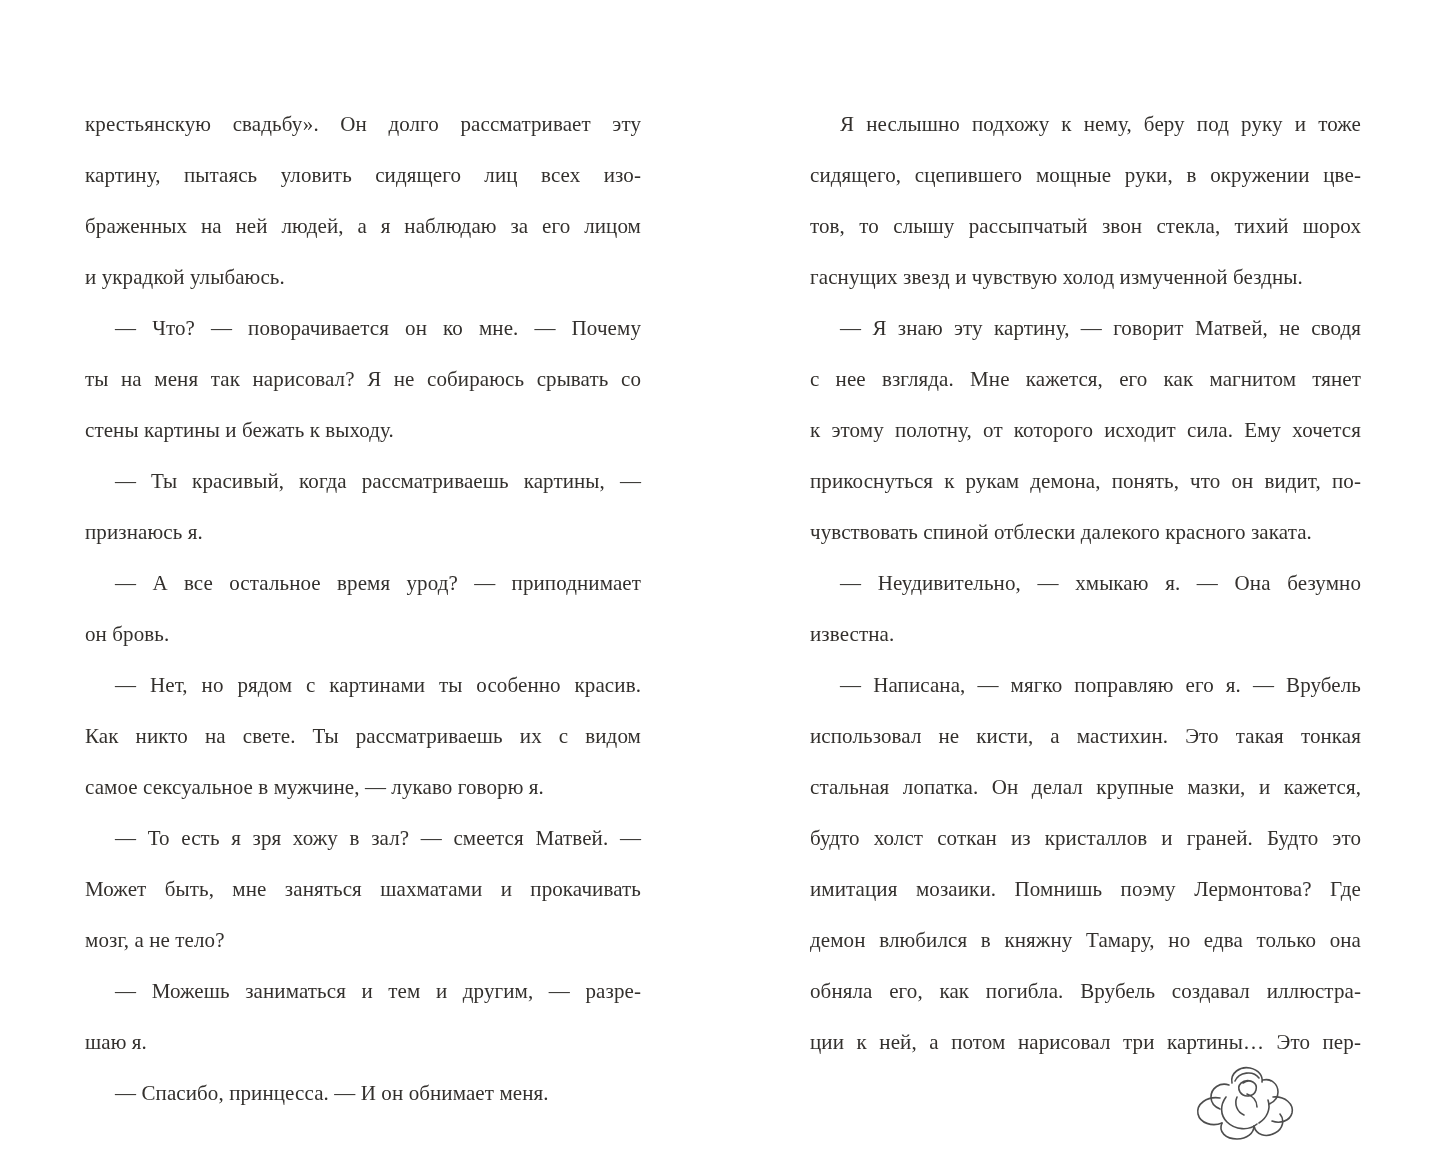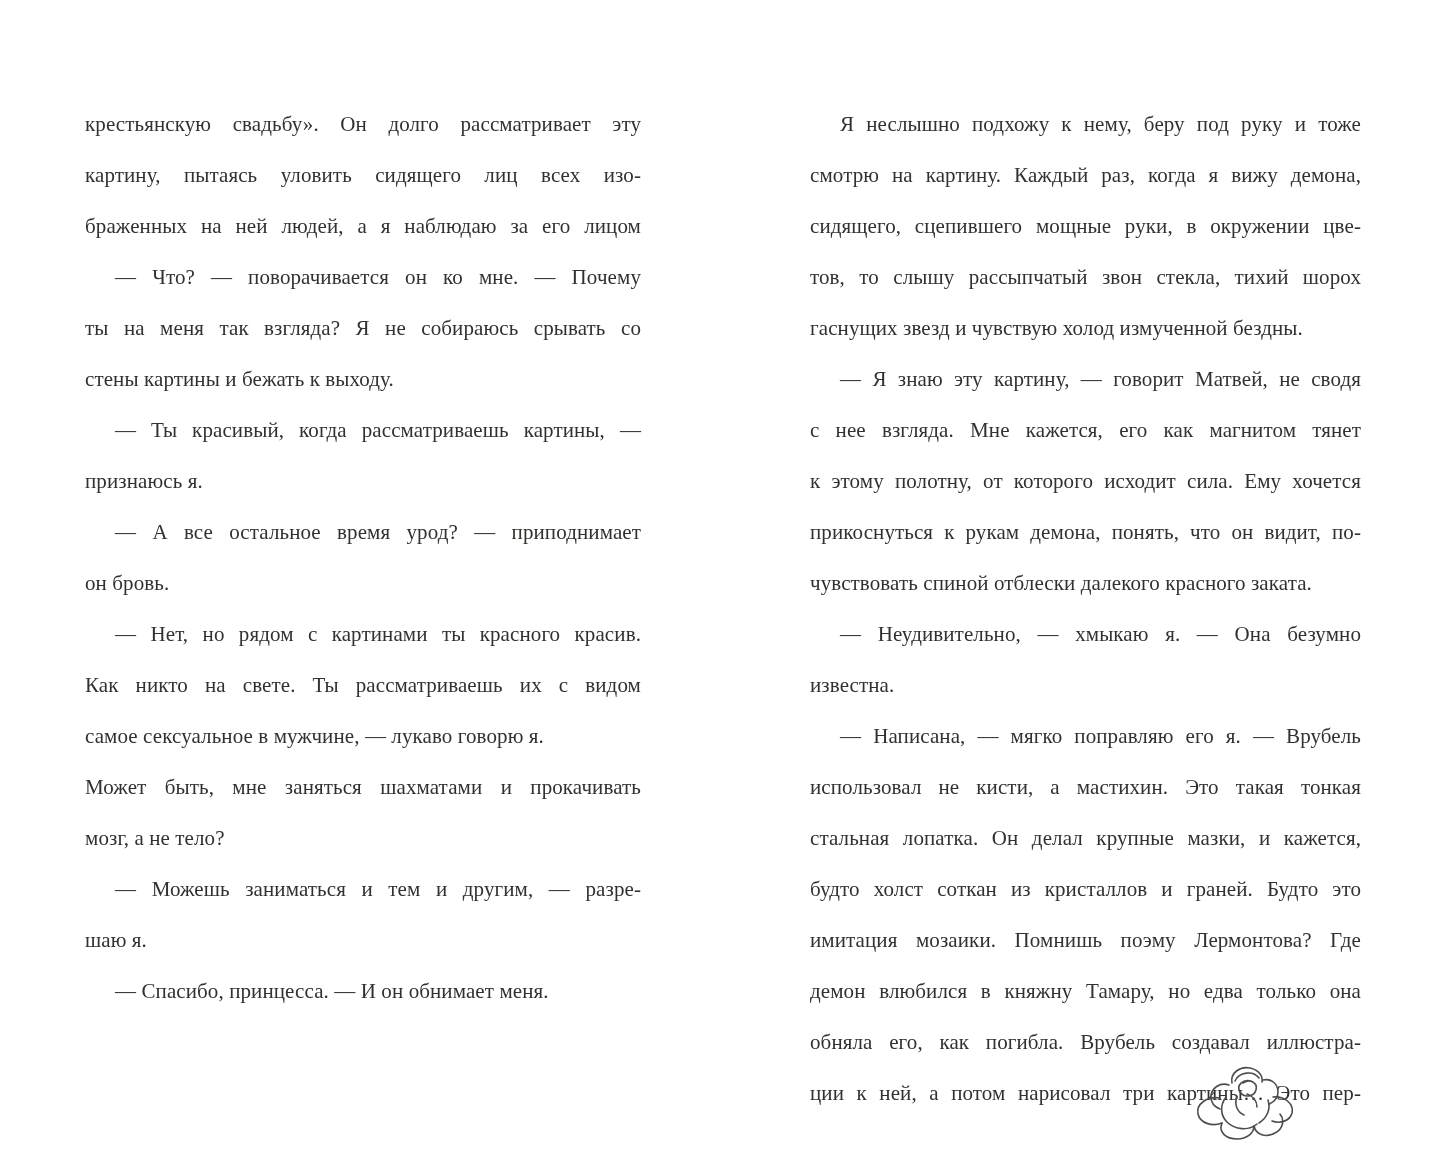--- a/index.html
+++ b/index.html
@@ -39,44 +39,45 @@
 <body>
 
 <div class="book-spread">
 
   <div class="page-column left">
     <div>
 
     <p class="line">крестьянскую свадьбу». Он долго рассматривает эту</p>
         <p class="line">картину, пытаясь уловить сидящего лиц всех изо-</p>
         <p class="line">браженных на ней людей, а я наблюдаю за его лицом</p>
+        <p class="line last">и украдкой улыбаюсь.</p>
         <p class="line ind">— Что? — поворачивается он ко мне. — Почему</p>
-        <p class="line">ты на меня так взгляда? Я не собираюсь срывать со</p>
+        <p class="line">ты на меня так нарисовал? Я не собираюсь срывать со</p>
         <p class="line last">стены картины и бежать к выходу.</p>
         <p class="line ind">— Ты красивый, когда рассматриваешь картины, —</p>
         <p class="line last">признаюсь я.</p>
         <p class="line ind">— А все остальное время урод? — приподнимает</p>
         <p class="line last">он бровь.</p>
-        <p class="line ind">— Нет, но рядом с картинами ты красного красив.</p>
+        <p class="line ind">— Нет, но рядом с картинами ты особенно красив.</p>
         <p class="line">Как никто на свете. Ты рассматриваешь их с видом</p>
         <p class="line last">самое сексуальное в мужчине, — лукаво говорю я.</p>
+        <p class="line ind">— То есть я зря хожу в зал? — смеется Матвей. —</p>
         <p class="line">Может быть, мне заняться шахматами и прокачивать</p>
         <p class="line last">мозг, а не тело?</p>
         <p class="line ind">— Можешь заниматься и тем и другим, — разре-</p>
         <p class="line last">шаю я.</p>
         <p class="line ind last">— Спасибо, принцесса. — И он обнимает меня.</p>
       </div>
 
   </div>
 
   <div class="page-column right">
     <div>
 
     <p class="line ind">Я неслышно подхожу к нему, беру под руку и тоже</p>
-        <p class="line">смотрю на картину. Каждый раз, когда я вижу демона,</p>
         <p class="line">сидящего, сцепившего мощные руки, в окружении цве-</p>
         <p class="line">тов, то слышу рассыпчатый звон стекла, тихий шорох</p>
         <p class="line last">гаснущих звезд и чувствую холод измученной бездны.</p>
         <p class="line ind">— Я знаю эту картину, — говорит Матвей, не сводя</p>
         <p class="line">с нее взгляда. Мне кажется, его как магнитом тянет</p>
         <p class="line">к этому полотну, от которого исходит сила. Ему хочется</p>
         <p class="line">прикоснуться к рукам демона, понять, что он видит, по-</p>
         <p class="line last">чувствовать спиной отблески далекого красного заката.</p>
         <p class="line ind">— Неудивительно, — хмыкаю я. — Она безумно</p>
         <p class="line last">известна.</p>

